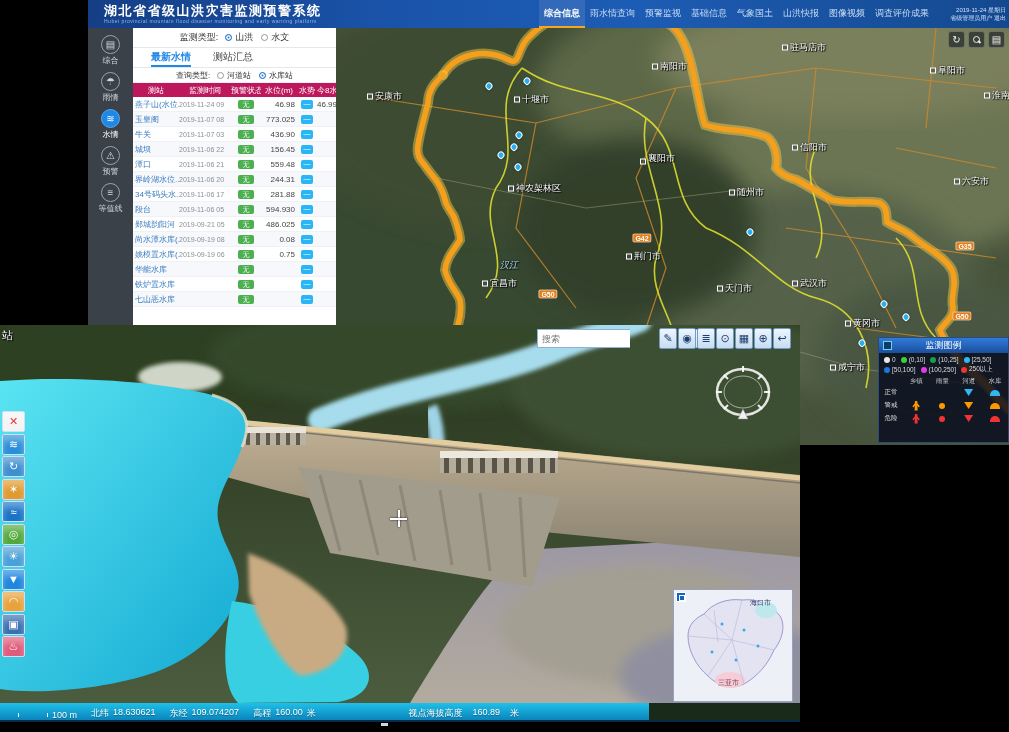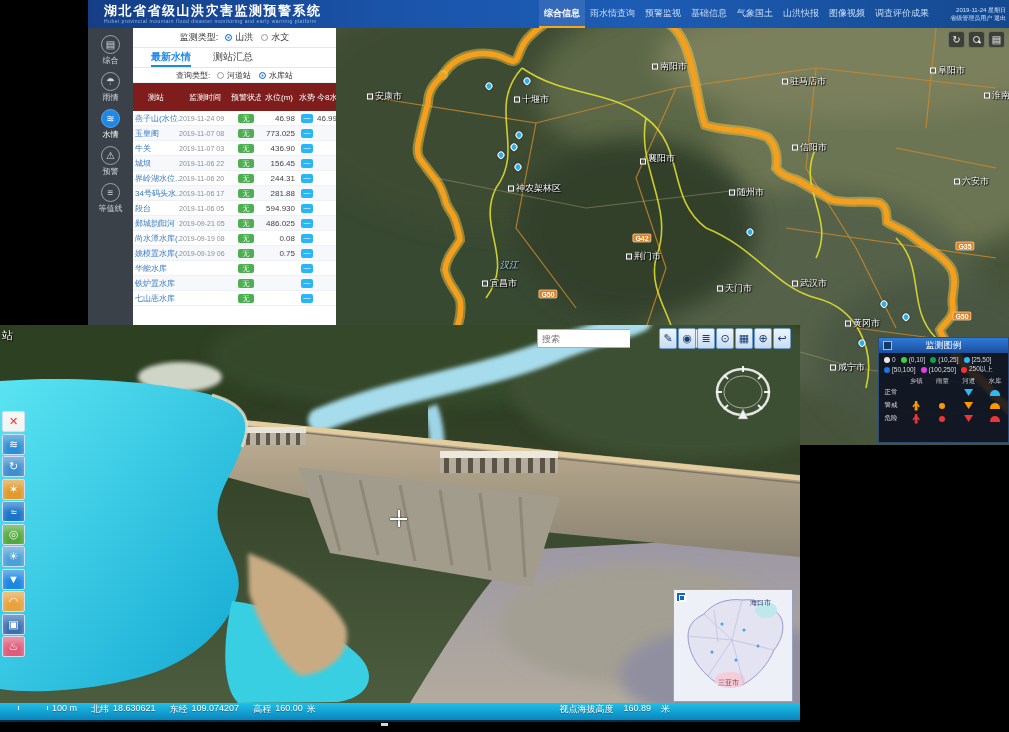--- a/index.html
+++ b/index.html
@@ -38,21 +38,21 @@
   .f-row.r2 { height:15px; font-size:8px; border-bottom:1px solid #eef1f5; }
   .opts { display:flex; gap:8px; }
   .opt { display:flex; align-items:center; gap:3px; cursor:pointer; }
   .radio { width:7px; height:7px; border:1px solid #999; border-radius:50%; display:inline-block; background:#fff; }
   .opt.active .radio { background:#2a7bd0; border-color:#2a7bd0; box-shadow:inset 0 0 0 1.5px #fff; }
   .tabs { height:20px; display:flex; gap:22px; padding-left:18px; border-bottom:1px solid #e4e8ee; }
   .tab { font-size:10px; color:#444; line-height:18px; cursor:pointer; border-bottom:2px solid transparent; white-space:nowrap; }
   .tab.active { color:#1e88e5; font-weight:bold; border-bottom-color:#1e88e5; }
 
   .thead, .trow { display:grid; grid-template-columns:46px 52px 30px 36px 20px 19px; align-items:center; }
-  .thead { height:28px; background:#7f1d1d; color:#fff; font-size:8px; }
+  .thead { height:14px; background:#be185d; color:#fff; font-size:8px; }
   .thead .th { text-align:center; overflow:hidden; white-space:nowrap; }
   .trow { height:15px; font-size:8px; border-bottom:1px solid #eef1f5; cursor:pointer; }
   .trow:nth-child(even) { background:#f6f8fb; }
   .td { overflow:hidden; white-space:nowrap; }
   .td.name { color:#3a7bbf; padding-left:2px; }
   .td.time { color:#8a8f96; font-size:7px; }
   .td.level,.td.today { text-align:right; color:#444; padding-right:2px; }
   .badge-none { display:block; width:16px; height:9px; margin:0 auto; background:#4caf50; border-radius:2px;
     color:#fff; font-size:7px; line-height:9px; text-align:center; font-style:normal; }
   .badge-trend { display:block; width:12px; height:9px; margin:0 auto; background:#29b6f6; border-radius:2px;
@@ -122,23 +122,23 @@
     color:#1b3f6e; font-size:11px; display:flex; align-items:center; justify-content:center; cursor:pointer; }
 
   .compass { position:absolute; left:711px; top:36px; width:64px; height:64px; cursor:pointer; }
 
   .minimap { position:absolute; left:673px; top:264px; width:120px; height:113px; background:#eef0f8;
     border:1px solid #9aa0c0; cursor:pointer; }
   .minimap-ic { position:absolute; left:2px; top:2px; width:10px; height:10px; background:#1565c0; border:1px solid #fff;
     z-index:2; }
   .minimap-ic::after { content:""; position:absolute; left:2px; top:2px; width:4px; height:4px; border:1px solid #fff; }
 
-  .statusbar { position:absolute; left:0; top:378px; width:800px; height:17px;
+  .statusbar { position:absolute; left:0; top:378px; width:649px; height:17px;
     background:linear-gradient(180deg,#1fc0e8,#0a85bd); color:#fff; font-size:9px;
-    display:flex; align-items:flex-start; gap:14px; padding:0 10px; text-shadow:0 1px 1px rgba(0,0,0,.35); }
+    display:flex; align-items:flex-end; gap:14px; padding:0 10px; text-shadow:0 1px 1px rgba(0,0,0,.35); }
   .scalebar { display:flex; align-items:center; gap:4px; margin-left:8px; }
   .scalebar i { display:inline-block; width:30px; height:4px; border-left:1px solid #fff; border-right:1px solid #fff;
     background:linear-gradient(#0000 40%,#fff 40%,#fff 60%,#0000 60%); }
   .sb-group { display:flex; gap:4px; white-space:nowrap; }
   .sb-right { margin-left:auto; margin-right:120px; display:flex; gap:10px; }
   .viewer-strip { position:absolute; left:0; top:395px; width:800px; height:2px; background:#0a2a4a; }
   .bottom-tick { position:absolute; left:381px; top:723px; width:7px; height:3px; background:#cfd8e0; z-index:11; }
 </style>
 </head>
 <body>
@@ -288,20 +288,32 @@
             <span class="td">
               <i class="badge-none">无</i>
             </span>
             <span class="td level">156.45</span>
             <span class="td">
               <i class="badge-trend">—</i>
             </span>
             <span class="td today"></span>
           </div>
 
+          <div class="trow">
+            <span class="td name">潭口</span>
+            <span class="td time">2019-11-06 21</span>
+            <span class="td">
+              <i class="badge-none">无</i>
+            </span>
+            <span class="td level">559.48</span>
+            <span class="td">
+              <i class="badge-trend">—</i>
+            </span>
+            <span class="td today"></span>
+          </div>
 
           <div class="trow">
             <span class="td name">界岭湖水位..</span>
             <span class="td time">2019-11-06 20</span>
             <span class="td">
               <i class="badge-none">无</i>
             </span>
             <span class="td level">244.31</span>
             <span class="td">
               <i class="badge-trend">—</i>
@@ -471,21 +483,21 @@
           <div class="city" style="position: absolute; left: 186px; top: 71px;">
             <i class="city-ic"></i>
             <span>十堰市</span>
           </div>
 
           <div class="city" style="position: absolute; left: 324px; top: 38px;">
             <i class="city-ic"></i>
             <span>南阳市</span>
           </div>
 
-          <div class="city" style="position: absolute; left: 454px; top: 53px; text-align: right;">
+          <div class="city" style="position: absolute; left: 454px; top: 19px; text-align: right;">
             <i class="city-ic"></i>
             <span>驻马店市</span>
           </div>
 
           <div class="city" style="position: absolute; left: 602px; top: 42px;">
             <i class="city-ic"></i>
             <span>阜阳市</span>
           </div>
 
           <div class="city" style="position: absolute; left: 656px; top: 67px;">

